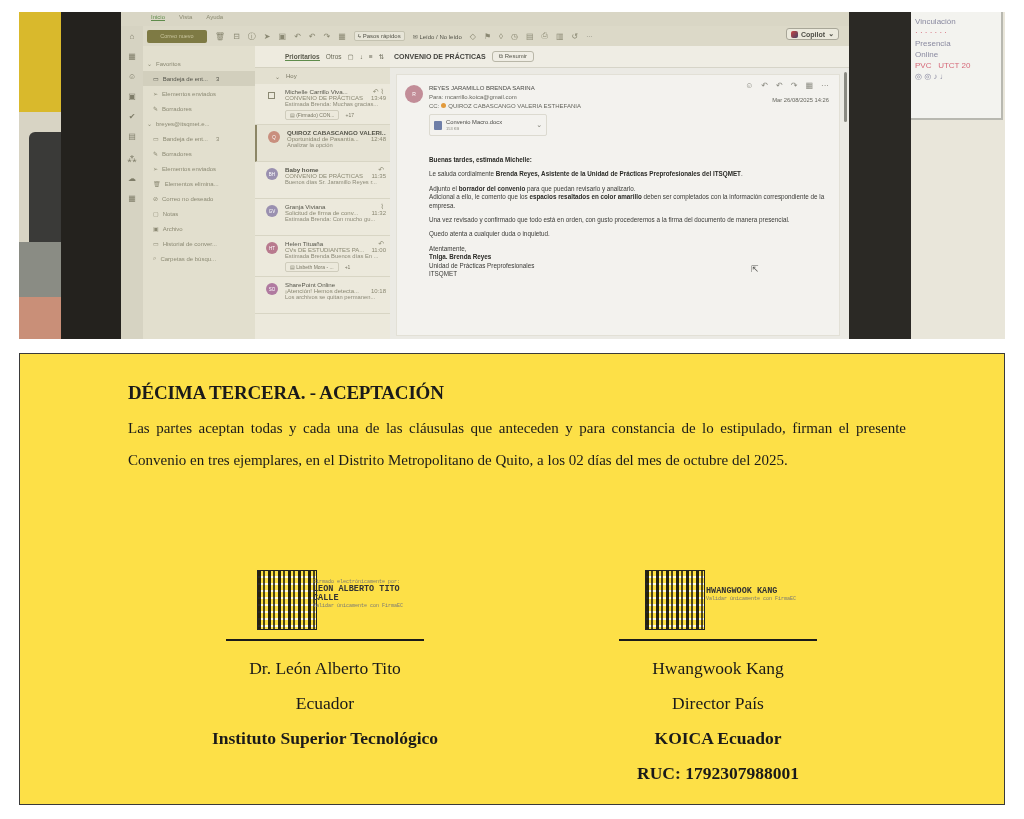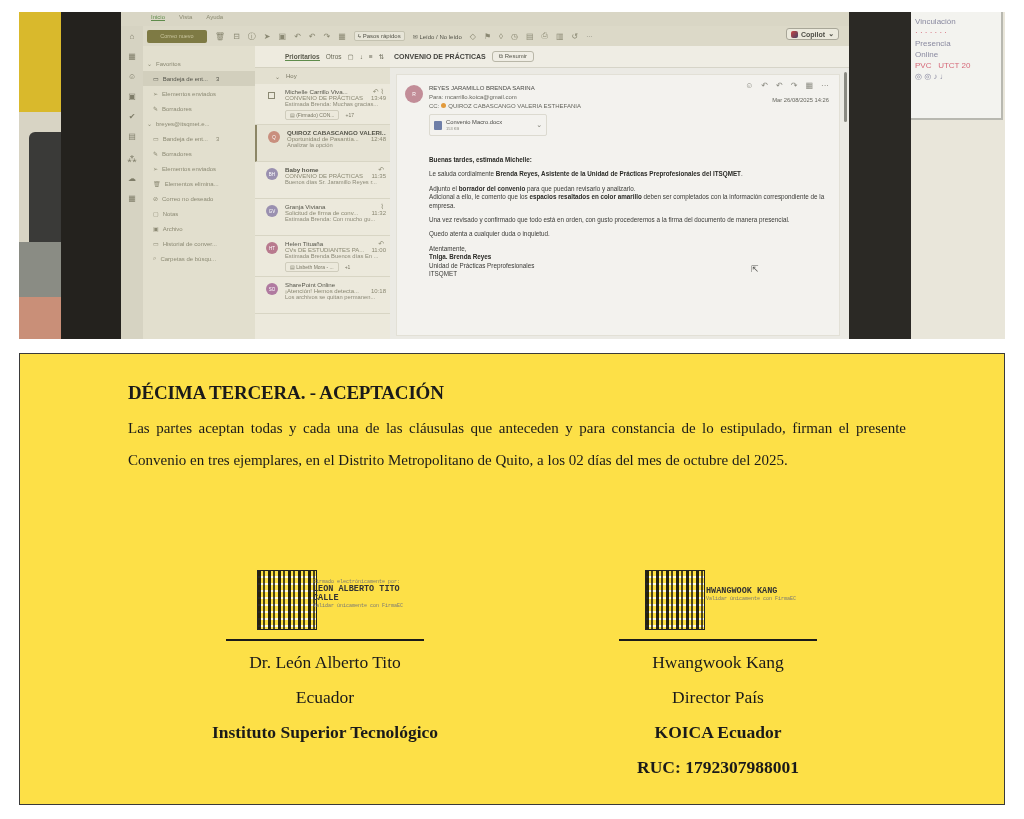--- a/index.html
+++ b/index.html
@@ -97,21 +97,21 @@
   .stamp-text { position: absolute; top: 12px; font-family: "Liberation Mono", monospace; text-align: left; }
   .sig-left .stamp-text { left: 108px; }
   .sig-right .stamp-text { left: 108px; top: 20px; }
   .stamp-small { font-size: 5px; color: #777; white-space: nowrap; }
   .stamp-name { font-size: 8.5px; font-weight: bold; color: #333; line-height: 9px; white-space: nowrap; }
   .sig-line { height: 2px; background: #1a1a1a; margin: 10px auto 0; }
   .sig-left .sig-line { width: 198px; }
   .sig-right .sig-line { width: 198px; }
   .sig-line-text { font-size: 17.5px; line-height: 33px; margin-top: 2px; }
   .sig-line-text.bold { font-weight: bold; }
-  .sig .lines { margin-top: 5px; }
+  .sig .lines { margin-top: 11px; }
 </style>
 </head>
 <body>
 
 <div id="photo">
   <div class="wall-left"></div>
   <div class="wall-left2"></div>
   <div class="chair"></div>
   <div class="arm"></div>
   <div class="hand"></div>

